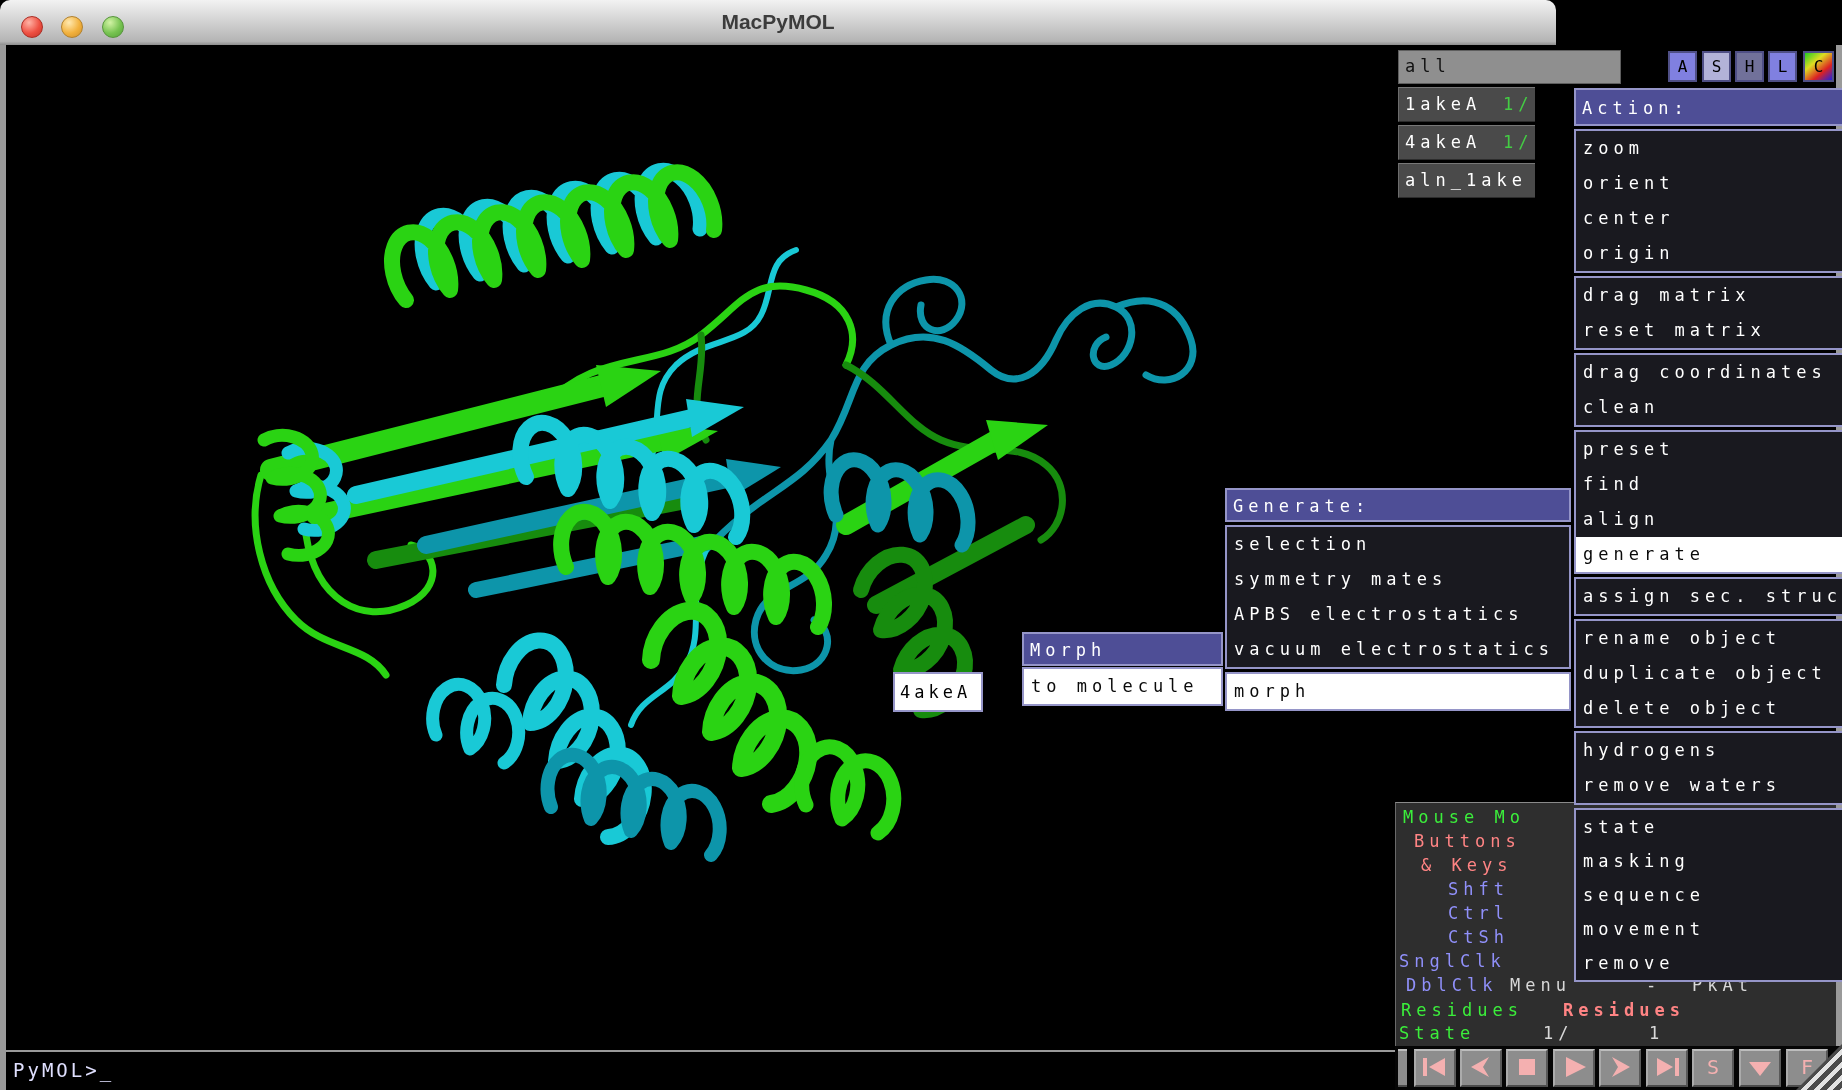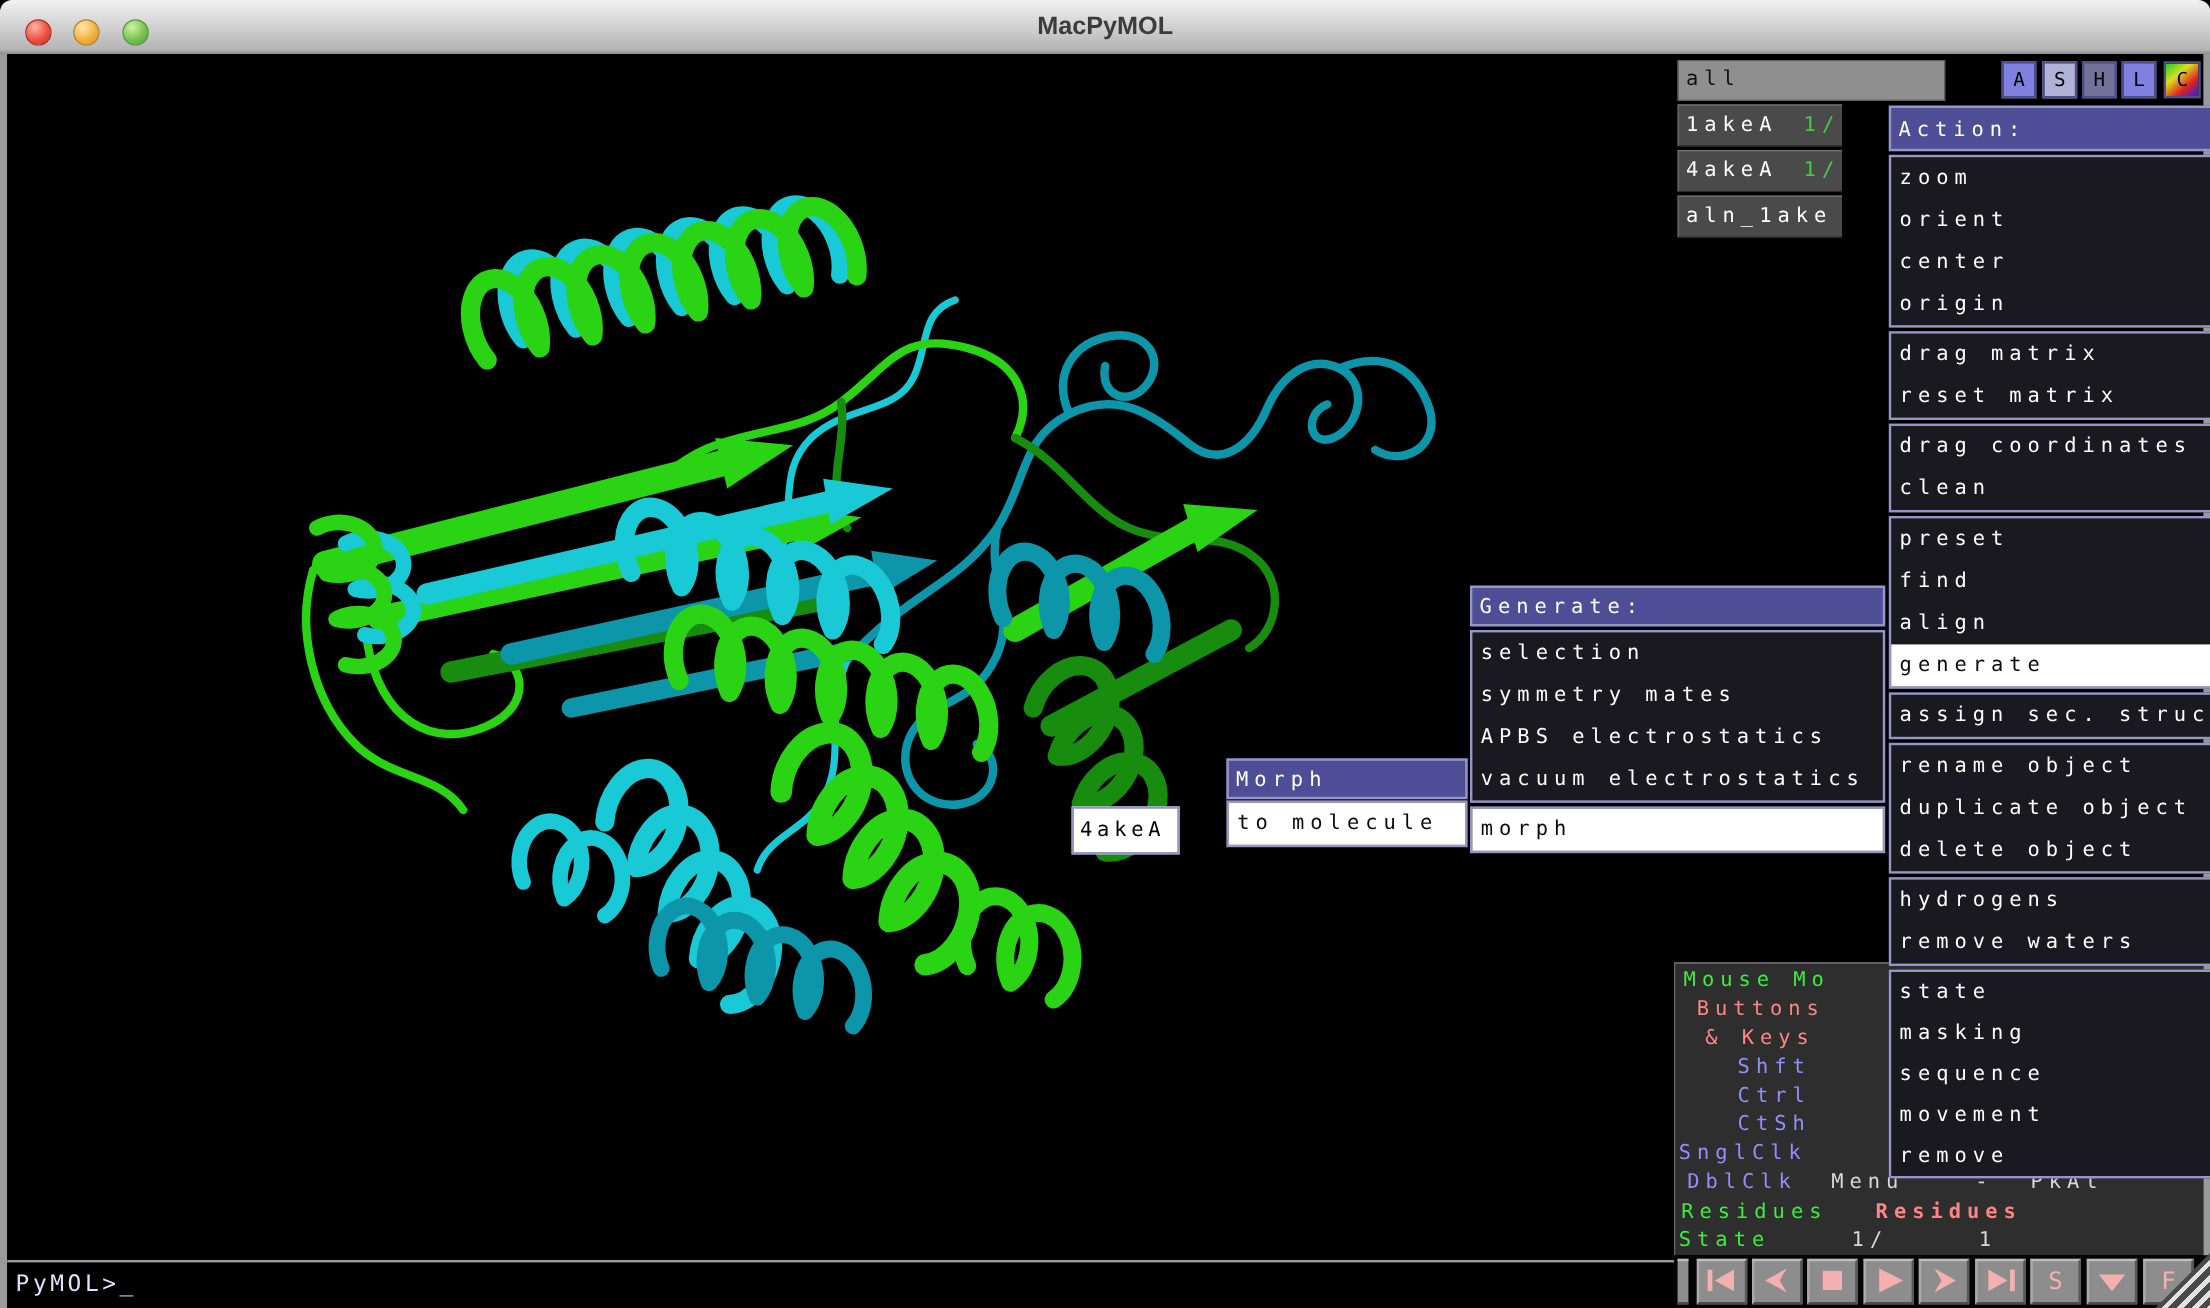--- a/index.html
+++ b/index.html
@@ -1,19 +1,19 @@
 <!DOCTYPE html>
 <html style="--title-fg: #3c3c3c; --c-green: #2ad313; --c-green-dark: #178c0e; --c-cyan: #19c9d6; --c-cyan-dark: #0d95aa; --menu-header: #4e4e96; --menu-bg: #19191f; --menu-border: #9595c8; --hl-bg: #ffffff; --hl-fg: #0a0a0a; --row-gray: #8f8f8f; --state-green: #44cc44; --t-green: #3bee3b; --t-salmon: #ff8484; --t-blue: #9090fa; --t-gray: #d8d8d8; --pink: #f4b0b0; --pb-btn: #8d8d8d; --prompt: #e0e0ff; --btn-a: #8080e0; --btn-s: #b2b2d8; --btn-h: #71719a; --btn-l: #8080e0;"><head>
 <meta charset="utf-8">
 <style>
   html,body{margin:0;padding:0;background:#000;}
   #window{position:relative;width:1842px;height:1090px;background:#000;overflow:hidden;
           font-family:"DejaVu Sans Mono",monospace;}
   
-  #titlebar{position:absolute;left:0;top:0;width:1842px;height:45px;
+  #titlebar{position:absolute;left:0;top:0;width:1556px;height:45px;
     background:linear-gradient(#f2f2f2,#d4d4d4 45%,#b4b4b4 92%,#8e8e8e);
     border-radius:10px 10px 0 0;border-bottom:1px solid #6f6f6f;}
   .tl{position:absolute;top:16px;width:22px;height:22px;border-radius:50%;box-sizing:border-box;}
   #tl-close{left:21px;background:radial-gradient(circle at 35% 28%,#ffb3a6,#ee5042 55%,#c23227);border:1px solid #ac2d24;}
   #tl-min{left:61px;background:radial-gradient(circle at 35% 28%,#ffe9b0,#f2b13d 55%,#cf8f2a);border:1px solid #b2812d;}
   #tl-zoom{left:102px;background:radial-gradient(circle at 35% 28%,#d2f3a5,#77c351 55%,#54a238);border:1px solid #57953c;}
   #title{position:absolute;top:10px;left:0;width:100%;text-align:center;
     font-family:"Liberation Sans",sans-serif;font-size:21px;font-weight:bold;color:var(--title-fg,#3c3c3c);}
   
   .edge{position:absolute;background:#9a9a9a;}
@@ -146,21 +146,21 @@
 
     <div id="mousepanel">
       <div class="mseg c-green" style="left:7px;top:4px;">Mouse Mo</div>
       <div class="mseg c-salmon" style="left:18px;top:28px;">Buttons</div>
       <div class="mseg c-salmon" style="left:25px;top:52px;">&amp; Keys</div>
       <div class="mseg c-blue" style="left:52px;top:76px;">Shft</div>
       <div class="mseg c-blue" style="left:52px;top:100px;">Ctrl</div>
       <div class="mseg c-blue" style="left:52px;top:124px;">CtSh</div>
       <div class="mseg c-blue" style="left:3px;top:148px;">SnglClk</div>
       <div class="mseg c-blue" style="left:10px;top:172px;">DblClk</div>
-      <div class="mseg c-gray" style="left:130px;top:172px;">Menu</div>
+      <div class="mseg c-gray" style="left:114px;top:172px;">Menu</div>
       <div class="mseg c-gray" style="left:250px;top:172px;">-</div>
       <div class="mseg c-gray" style="left:296px;top:172px;">PkAt</div>
       <div class="mseg c-green" style="left:5px;top:197px;">Residues</div>
       <div class="mseg c-salmon" style="left:167px;top:197px;font-weight:bold;">Residues</div>
       <div class="mseg c-green" style="left:3px;top:220px;">State</div>
       <div class="mseg c-gray" style="left:147px;top:220px;">1/</div>
       <div class="mseg c-gray" style="left:253px;top:220px;">1</div>
     </div>
   </div>
 

